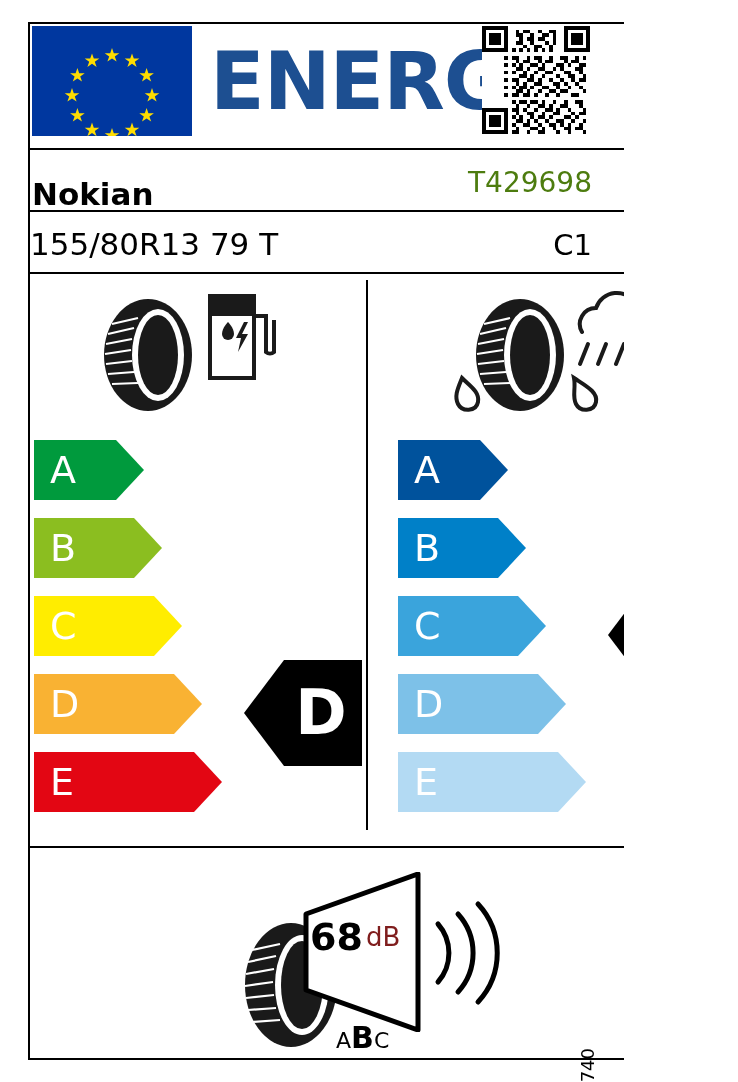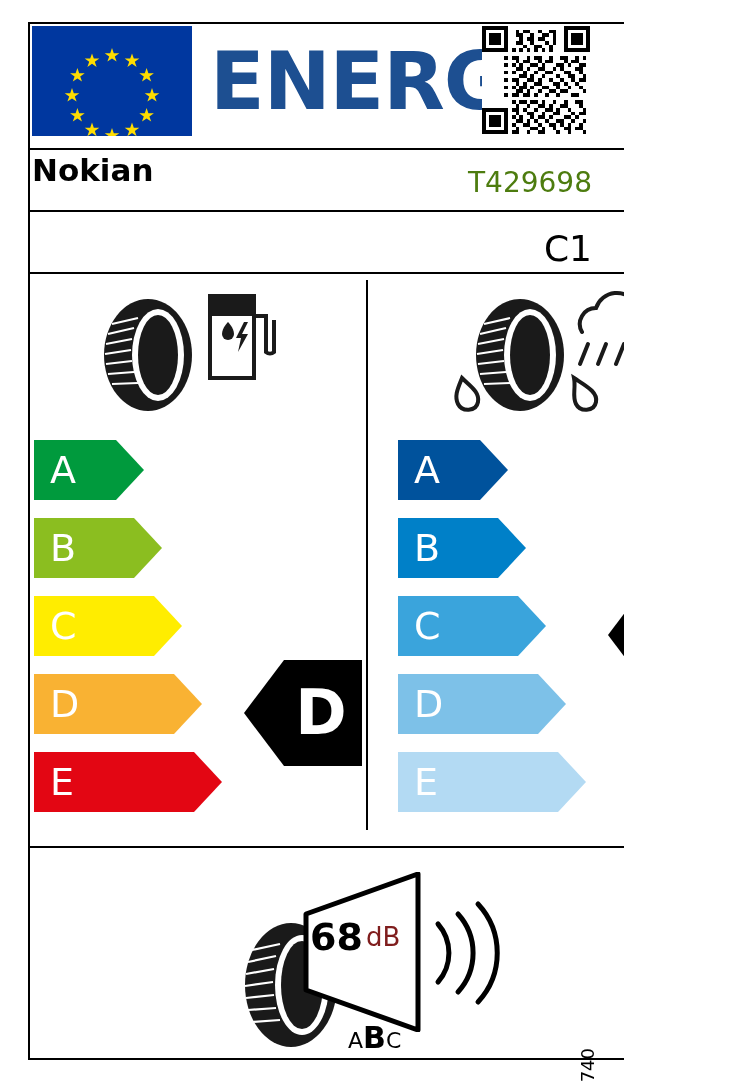--- a/index.html
+++ b/index.html
@@ -77,21 +77,21 @@
   .vline {
     position: absolute;
     background: #000;
     width: 2px;
   }
 
   
   .brand {
     position: absolute;
     left: 32px;
-    top: 152px;
+    top: 176px;
     font-size: 31px;
     font-weight: bold;
     color: #000;
     letter-spacing: 0px;
     text-align: right;
   }
   .tyre-code {
     position: absolute;
     right: 32px;
     top: 166px;
@@ -104,21 +104,21 @@
     position: absolute;
     left: 30px;
     top: 226px;
     font-size: 31px;
     color: #000;
   }
   .tyre-class {
     position: absolute;
     right: 32px;
     top: 228px;
-    font-size: 36px;
+    font-size: 29px;
     color: #000;
   }
 
   
   .icon-fuel {
     position: absolute;
     left: 206px;
     top: 286px;
     width: 70px;
     height: 96px;
@@ -226,21 +226,20 @@
     top: 898px;
     width: 70px;
     height: 110px;
   }
   .noise-class {
     position: absolute;
     left: 336px;
     top: 1020px;
     font-size: 22px;
     color: #000;
-    margin-left: 12px;
   }
   .noise-class b { font-size: 30px; }
 
   .regulation {
     position: absolute;
     right: 26px;
     bottom: 34px;
     font-size: 18px;
     color: #000;
     transform: rotate(-90deg);
@@ -468,20 +467,21 @@
       </g>
     </svg>
   </div>
 
   <div class="hline" style="left:30px; top:148px; width:678px;"></div>
 
   <div class="brand">Nokian</div>
   <div class="tyre-code">T429698</div>
   <div class="hline" style="left:30px; top:210px; width:678px;"></div>
 
+  <div class="tyre-size">155/80R13 79 T</div>
   <div class="tyre-class">C1</div>
   <div class="hline" style="left:30px; top:272px; width:678px;"></div>
 
   <div class="vline" style="left:366px; top:280px; height:550px;"></div>
 
   <div class="icon-tyre-left">
     <svg viewBox="0 0 104 118">
       <ellipse cx="52" cy="59" rx="44" ry="56" fill="#1a1a1a"></ellipse>
       <ellipse cx="62" cy="59" rx="26" ry="46" fill="#ffffff"></ellipse>
       <ellipse cx="62" cy="59" rx="20" ry="40" fill="#1a1a1a"></ellipse>

